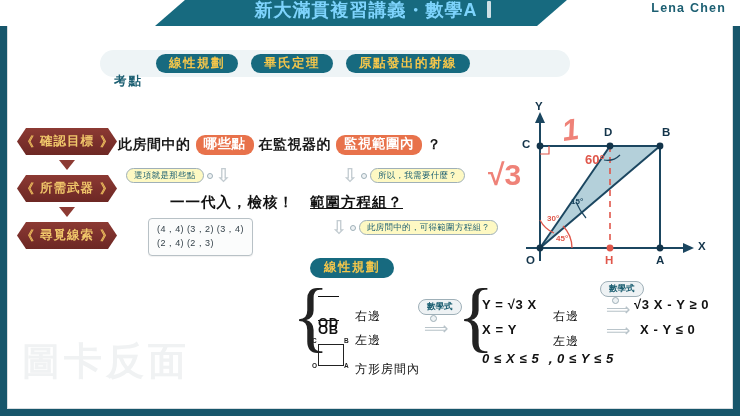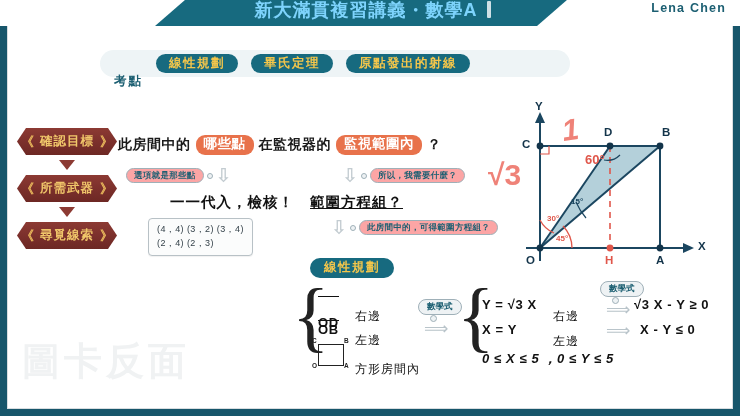--- a/index.html
+++ b/index.html
@@ -94,22 +94,22 @@
   }
   .qtxt{color:#1a1a1a;font-size:14px;font-weight:bold;letter-spacing:.5px;}
   .hl{
     background:#e8724b;color:#ffffff;border-radius:9px;
     padding:2px 8px 3px;font-size:13.5px;font-weight:bold;letter-spacing:.5px;
     margin:0 3px;line-height:1.1;
   }
   
   .bubble{
     display:inline-flex;align-items:center;
-    background:#fca5a5;border:1px solid #9fb0b8;border-radius:10px;
-    color:#1c5f72;font-size:8.5px;font-weight:bold;letter-spacing:.3px;
+    background:#fef9c3;border:1px solid #9fb0b8;border-radius:10px;
+    color:#1c5f72;font-size:8.5px;font-weight:normal;letter-spacing:.3px;
     padding:2px 7px 3px;white-space:nowrap;line-height:1;
   }
   .bubble-dot{
     width:4px;height:4px;border-radius:50%;
     border:1px solid #9fb0b8;background:#eef2f4;display:inline-block;
   }
   .bigarrow{
     color:#c3ccd1;font-size:19px;line-height:1;font-weight:bold;
   }
   .grp{position:absolute;display:flex;align-items:center;gap:3px;}

